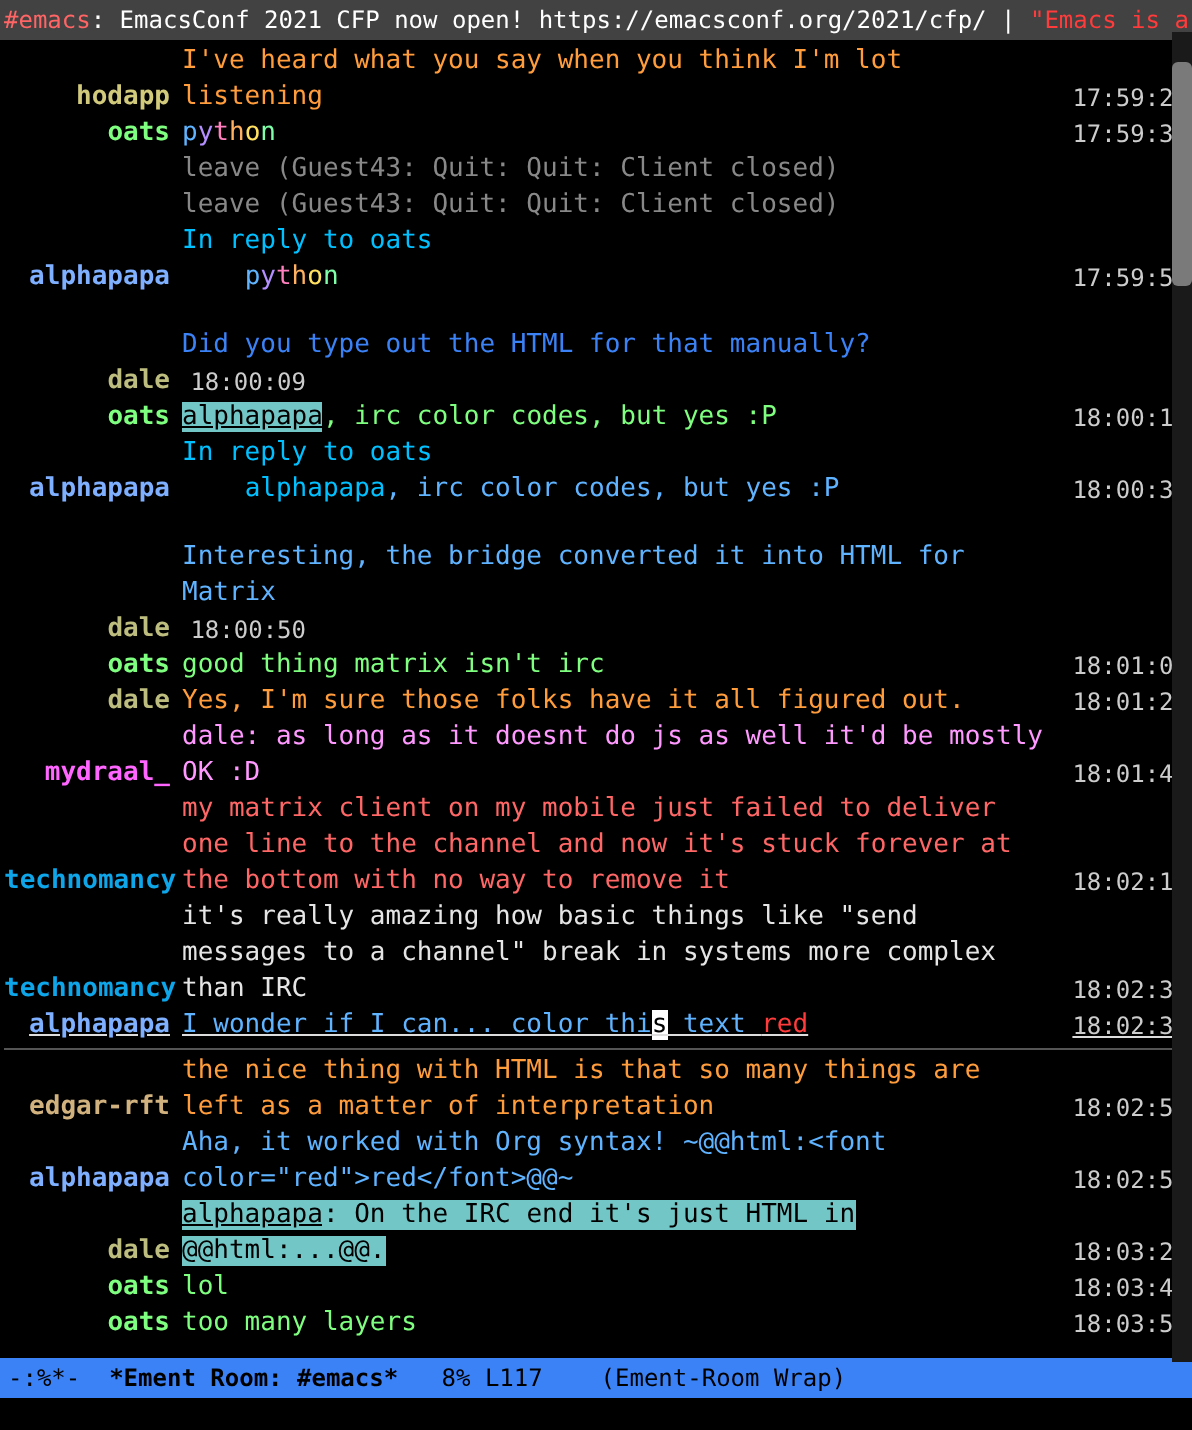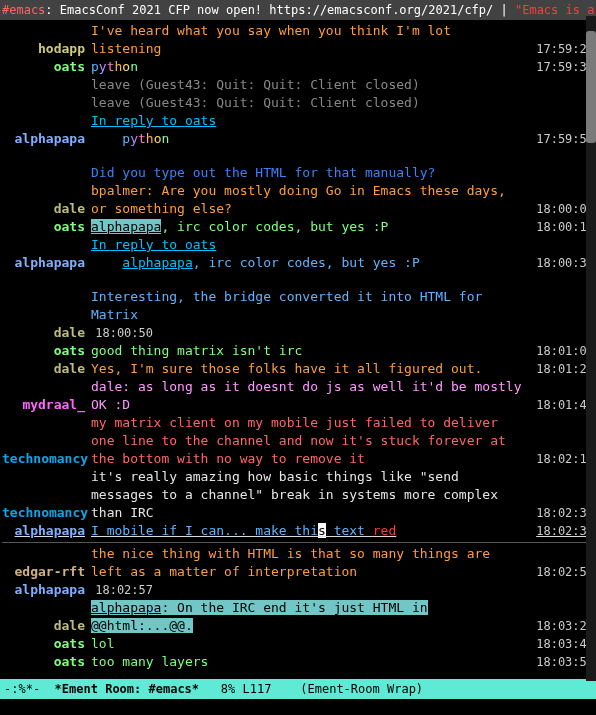--- a/index.html
+++ b/index.html
@@ -4,27 +4,27 @@
 <style>
   html,body{margin:0;padding:0;background:#000;color:#ddd;font:13px/18px "DejaVu Sans Mono","Liberation Mono",Consolas,monospace;height:100%;overflow:hidden}
   .app{display:flex;flex-direction:column;width:596px;height:715px;position:relative}
   .header{background:#424242;color:#fff;font-size:12px;white-space:nowrap;overflow:hidden;padding:1px 2px}
   .header .chan{color:#ff6565}
   .chat{flex:1;overflow:auto;padding:2px 0 2px 2px}
   .row{display:flex;align-items:flex-end}
   .nick{width:83px;min-width:83px;text-align:right;padding-right:6px;font-weight:bold}
   .msg{flex:1;padding-right:4px;word-break:break-word}
   .ts{width:62px;min-width:62px;color:#ccc;font-size:12px;text-align:right;padding-right:2px}
-  .link{color:#00c0ff;text-decoration:underline;cursor:pointer}
+  .link{color:#00c0ff;cursor:pointer}
   .hl{background:#73c6c6;color:#000;text-decoration:underline}
   .hl2{background:#73c6c6;color:#000}
   .sep{border-top:1px solid #555;margin:2px 0}
   .curline{text-decoration:underline}
   .cursor{background:#fff;color:#000}
-  .modeline{background:#5eead4;color:#000;font-size:12px;padding:1px 4px;white-space:nowrap;overflow:hidden}
+  .modeline{background:#3b82f6;color:#000;font-size:12px;padding:1px 4px;white-space:nowrap;overflow:hidden}
   .minibuf{background:#000;height:16px}
   .scrollbar{position:absolute;right:0;top:16px;bottom:34px;width:10px;background:#1a1a1a}
   .thumb{position:absolute;right:0;width:10px;background:#7a7a7a;border-radius:3px}
   
   .r1{color:#5fb3ff}.r2{color:#b48fff}.r3{color:#ff7fbf}.r4{color:#ffb060}.r5{color:#ffe060}.r6{color:#7fffa8}
   
   .c-hodapp{color:#d1c97b}.c-oats{color:#7fff7f}.c-alphapapa{color:#7fafff}.c-dale{color:#bdbd7f}
   .c-mydraal{color:#ff66ff}.c-technomancy{color:#0ea5e9}.c-edgar{color:#d1b27f}
   .sys{color:#888}.red{color:#ff3b3b}.orange{color:#ff9c3c}
 </style>
@@ -69,21 +69,20 @@
 
   <div style="height:16px"></div>
   <div class="row">
         <div class="nick"></div>
         <div class="msg" style="color:#3b82f6">Did you type out the HTML for that manually?</div>
         <div class="ts"></div>
       </div>
 
   <div class="row">
     <div class="nick c-dale">dale</div>
-    <div class="msg orange">bpalmer: Are you mostly doing Go in Emacs these days, or something else?</div>
     <div class="ts">18:00:09</div>
   </div>
 
   <div class="row">
     <div class="nick c-oats">oats</div>
     <div class="msg"><span class="hl">alphapapa</span><span style="color:#7fff7f">, irc color codes, but yes :P</span></div>
     <div class="ts">18:00:19</div>
   </div>
 
   <div class="row">
@@ -129,33 +128,34 @@
   </div>
 
   <div class="row">
     <div class="nick c-technomancy">technomancy</div>
     <div class="msg" style="color:#e5e5e5">it's really amazing how basic things like "send messages to a channel" break in systems more complex than IRC</div>
     <div class="ts">18:02:35</div>
   </div>
 
   <div class="row curline">
     <div class="nick c-alphapapa">alphapapa</div>
-    <div class="msg" style="color:#5fb3ff"><span>I mobile if I can... make thi</span><span class="cursor">s</span><span> text </span><span class="red">red</span></div>
+    <div class="msg" style="color:#5fb3ff"><span>I wonder if I can... color thi</span><span class="cursor">s</span><span> text </span><span class="red">red</span></div>
     <div class="ts">18:02:35</div>
   </div>
   <div class="sep"></div>
 
   <div class="row">
     <div class="nick c-edgar">edgar-rft</div>
     <div class="msg orange">the nice thing with HTML is that so many things are left as a matter of interpretation</div>
     <div class="ts">18:02:55</div>
   </div>
 
   <div class="row">
     <div class="nick c-alphapapa">alphapapa</div>
+    <div class="msg" style="color:#5fb3ff">Aha, it worked with Org syntax!  ~@@html:&lt;font color="red"&gt;red&lt;/font&gt;@@~</div>
     <div class="ts">18:02:57</div>
   </div>
 
   <div class="row">
     <div class="nick c-dale">dale</div>
     <div class="msg"><span class="hl">alphapapa</span><span class="hl2">: On the IRC end it's just HTML in @@html:...@@.</span></div>
     <div class="ts">18:03:29</div>
   </div>
 
   <div class="row">

